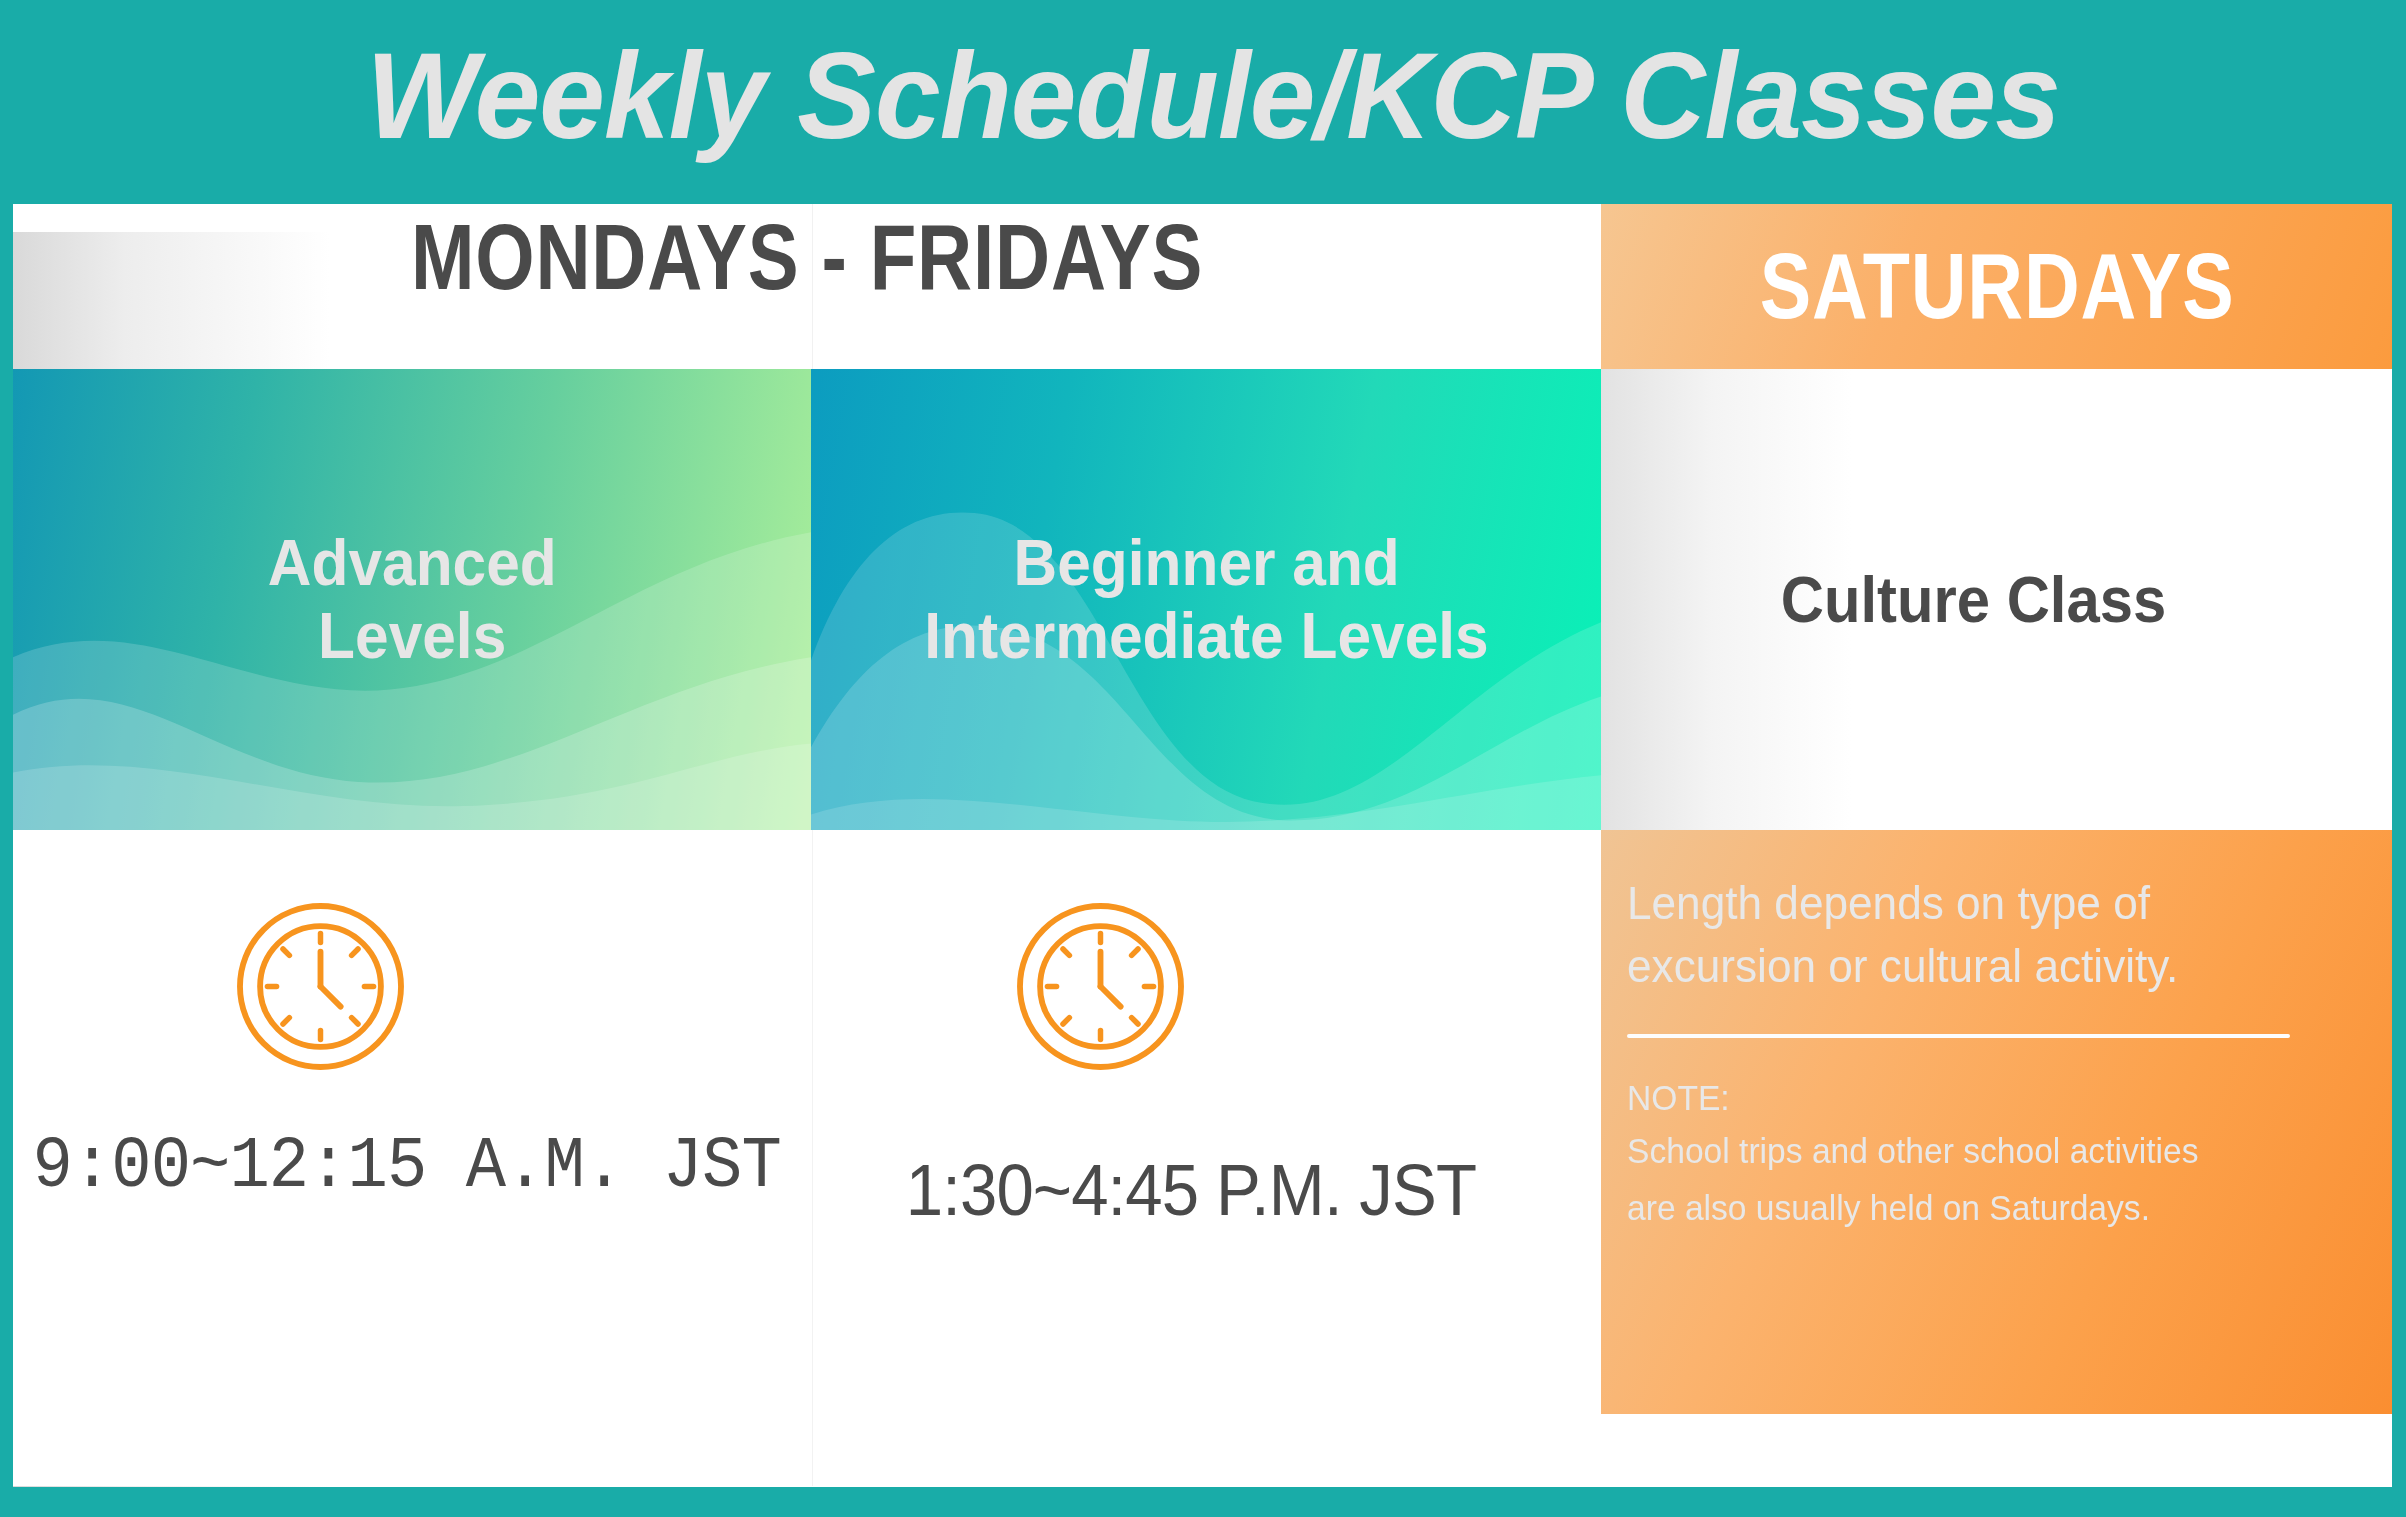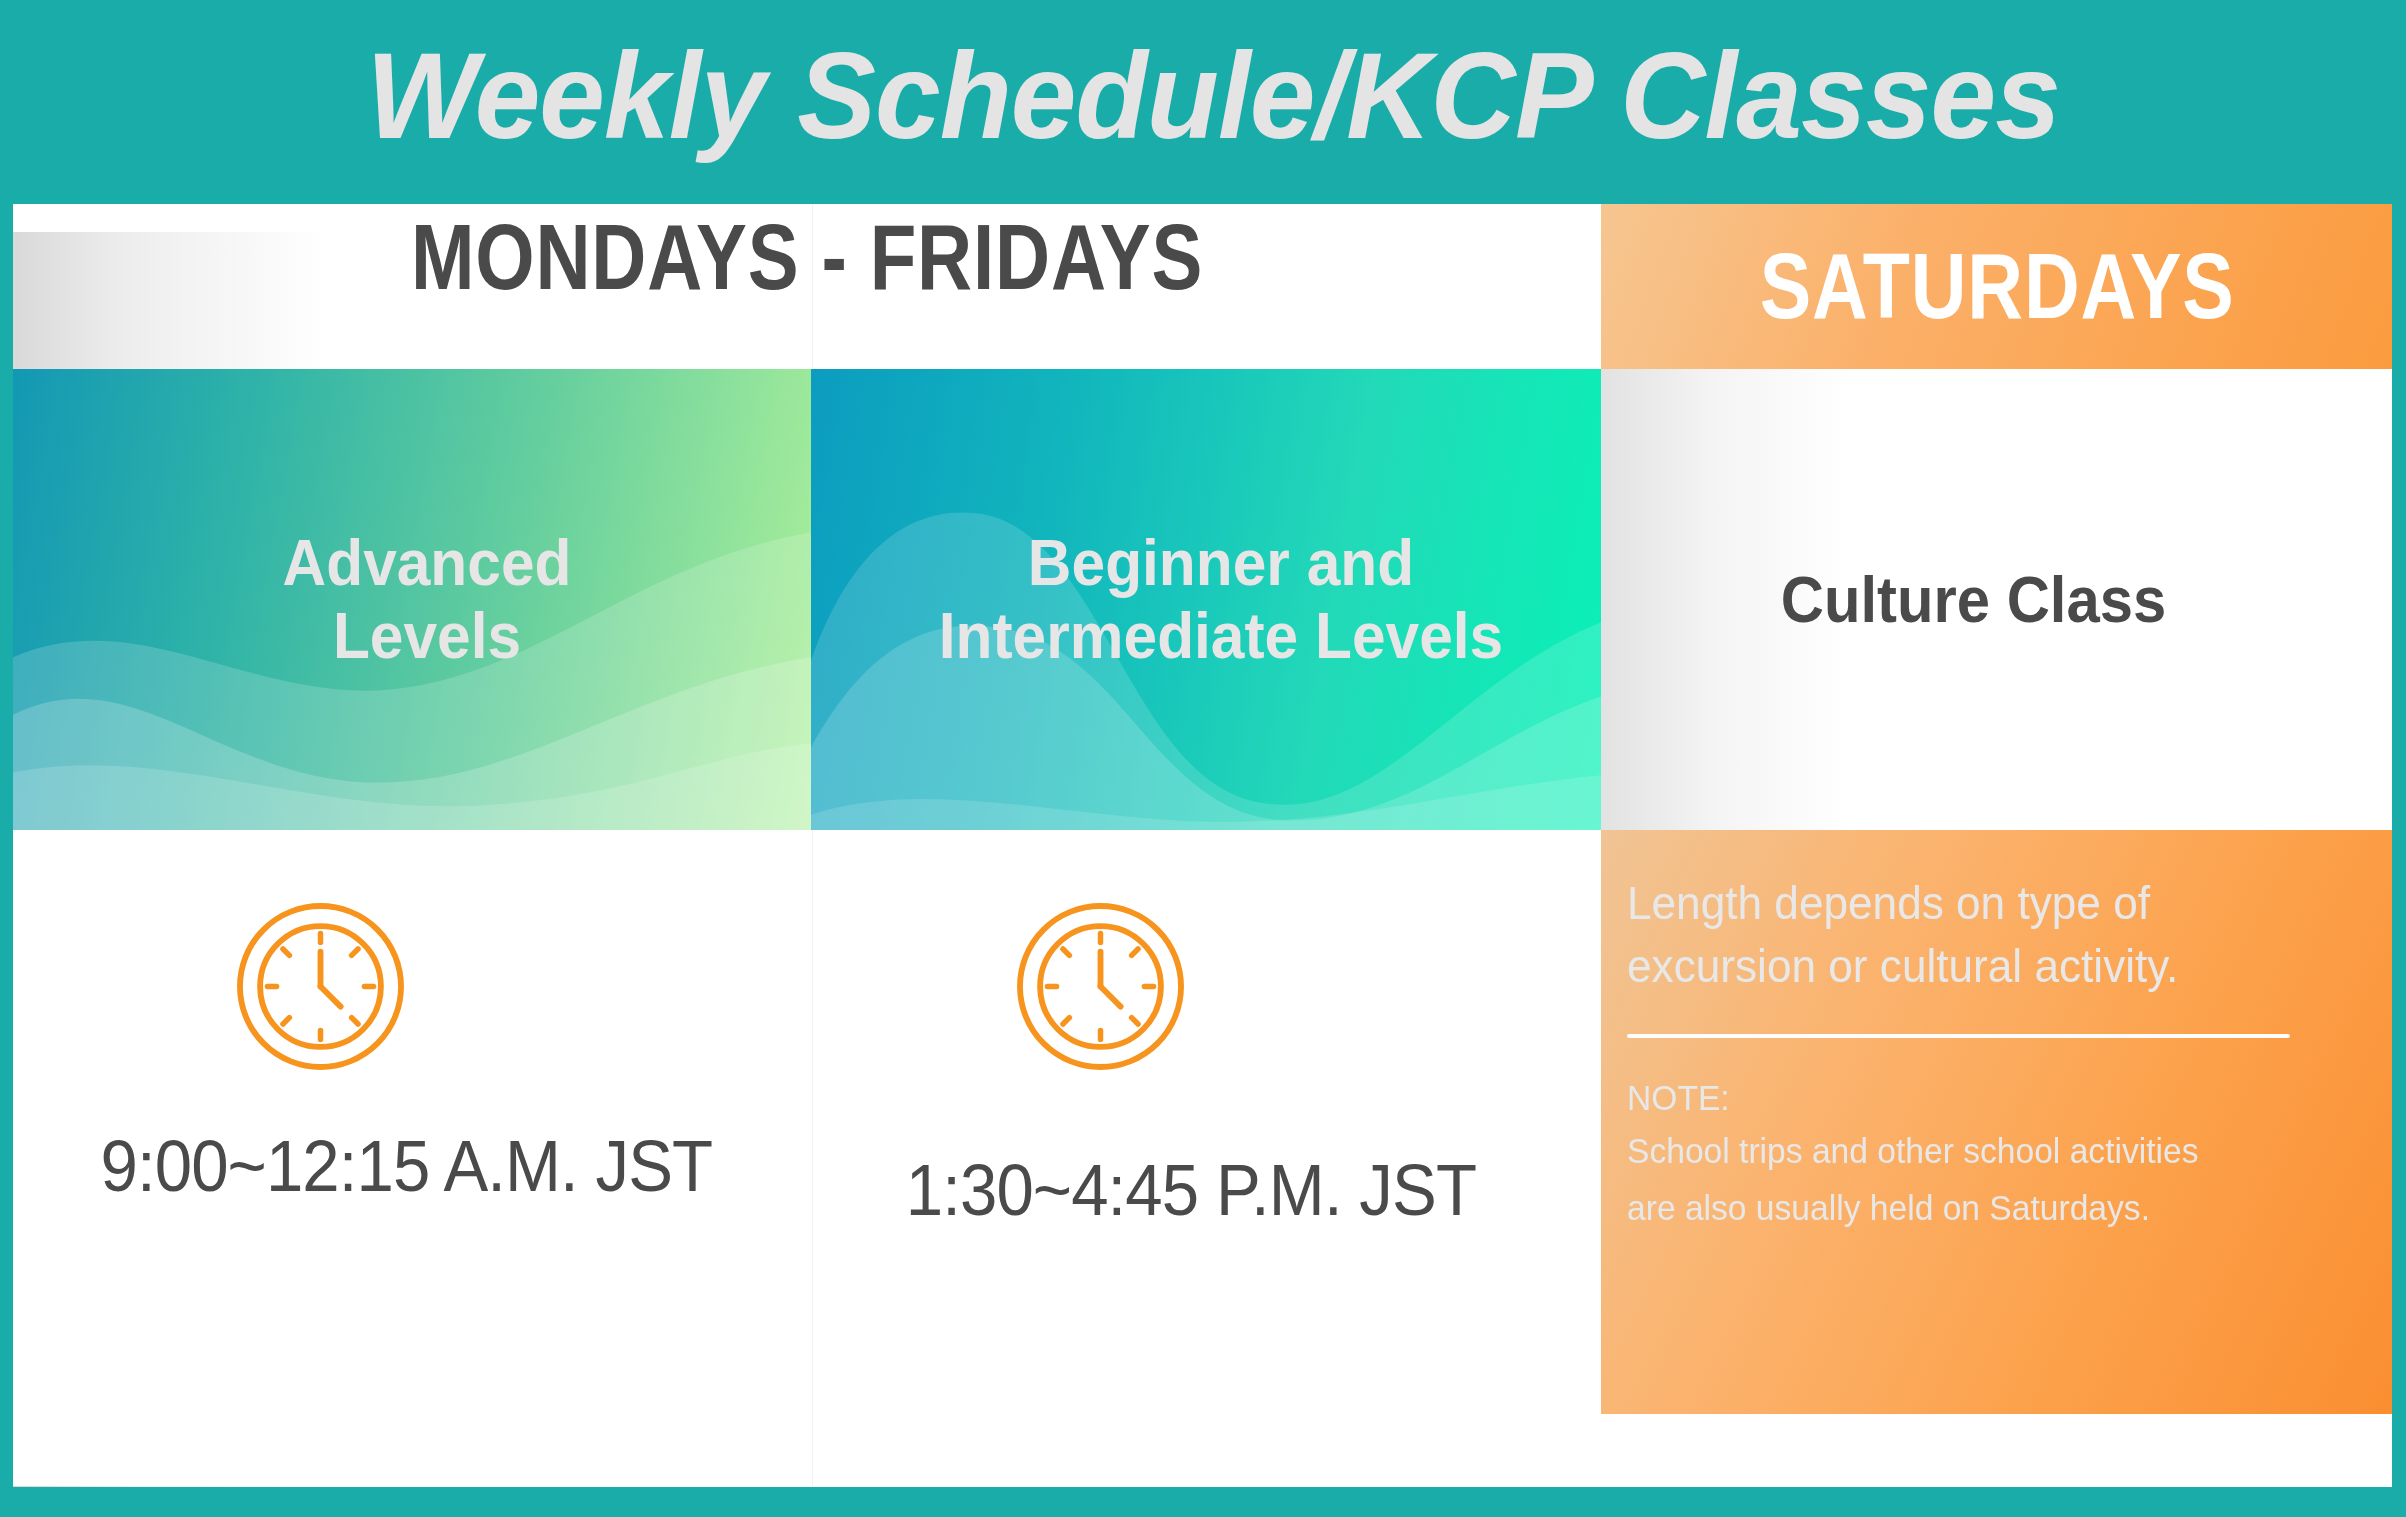--- a/index.html
+++ b/index.html
@@ -81,22 +81,22 @@
     background:linear-gradient(100deg,#0C9CC0 0%,#11B5BD 30%,#22D9B8 65%,#08F2B7 100%);}
   .cell-cult{left:1588px;width:791px;height:461px;background:#ffffff;position:absolute;top:0;}
   .cell-cult .cult-fade{
     position:absolute;left:0;top:0;width:250px;height:461px;
     background:linear-gradient(to right,#E2E2E2 0%,#F4F4F4 45%,#FFFFFF 100%);
   }
 
   .wave-svg{position:absolute;left:0;top:0;width:100%;height:100%;}
 
   .cell-label{
-    position:absolute;left:15px;top:0;width:100%;height:100%;
-    display:flex;flex-direction:column;justify-content:center;
+    position:absolute;left:0;top:0;width:100%;height:100%;
+    display:flex;flex-direction:column;align-items:center;justify-content:center;
     z-index:5;
   }
   .cell-label span{
     font-size:65px;font-weight:bold;color:#E6E6E6;
     line-height:1.12;text-align:center;
     transform:scaleX(0.93);white-space:nowrap;
   }
   .cult-label{
     position:absolute;left:0;top:0;width:100%;height:100%;
     display:flex;align-items:center;justify-content:center;z-index:5;
@@ -105,21 +105,21 @@
     font-size:65px;font-weight:bold;color:#4A4A4A;
     transform:scaleX(0.92);white-space:nowrap;
     position:relative;left:-23px;
   }
 
   
   .bot-row{position:absolute;left:0;top:626px;width:2379px;height:656px;}
 
   .time-cell{position:absolute;top:0;height:656px;background:#ffffff;
     display:flex;flex-direction:column;align-items:center;}
-  .time-cell.c1{left:0;width:798px;}
+  .time-cell.c1{left:0;width:798px;font-family:Liberation Mono, monospace;}
   .time-cell.c2{left:798px;width:790px;gap:24px;}
   .bot-left-fade{
     position:absolute;left:0;top:0;width:288px;height:656px;
     background:linear-gradient(to right,#DCDCDC 0%,#F0F0F0 40%,#FFFFFF 100%);
     pointer-events:none;
   }
   .bot-split{position:absolute;left:799px;top:0;width:1px;height:656px;background:#F2F2F2;z-index:4;}
 
   .clock-wrap{margin-top:65px;z-index:3;}
   .time-text{

